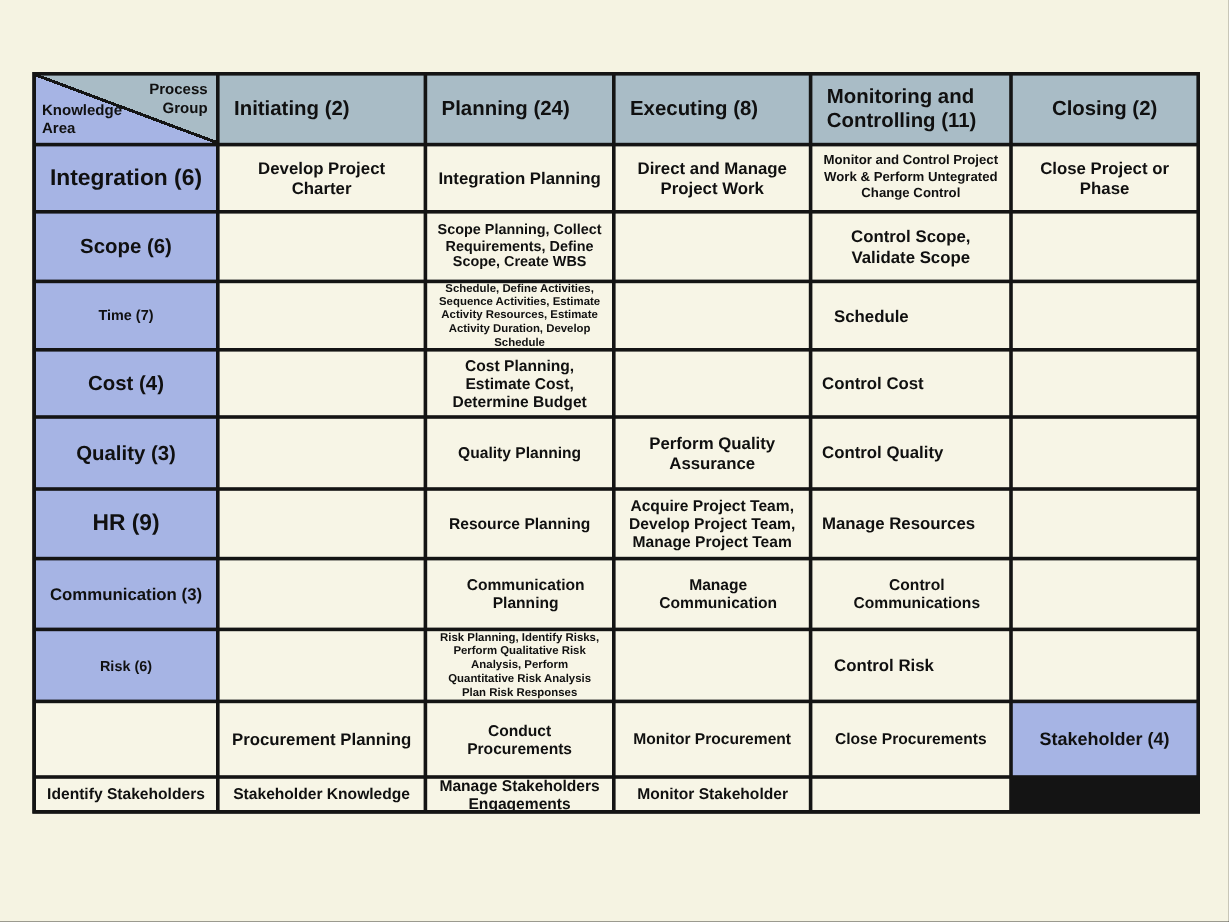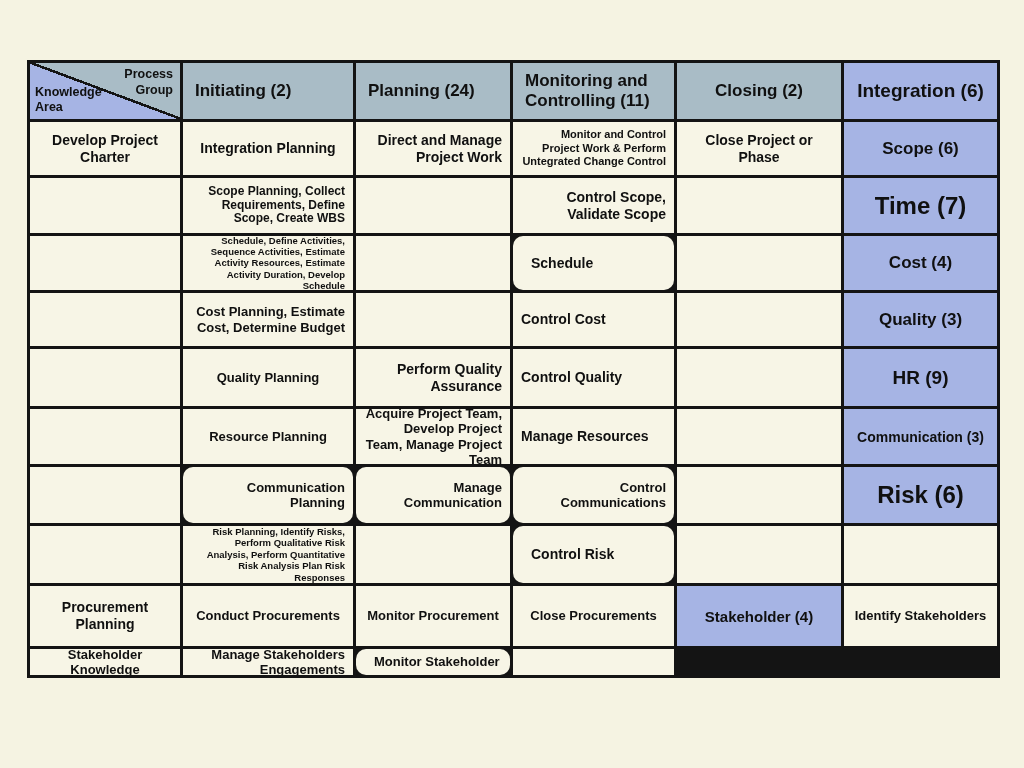--- a/index.html
+++ b/index.html
@@ -62,43 +62,44 @@
     font-size:17px;
   }
   .cell{
     background:var(--cell-bg);
     display:flex;align-items:center;justify-content:center;
     text-align:center;
     padding:2px 8px;
     font-size:13px;line-height:1.18;
     overflow:hidden;
   }
-  .cell.al{justify-content:flex-start;text-align:right;}
-  .ind{padding-left:18px;border-radius:10px;}
+  .cell.al{justify-content:flex-start;text-align:center;}
+  .ind{padding-left:18px;}
   .f9{font-size:9.5px;line-height:1.2;}
   .f11{font-size:11px;line-height:1.22;}
   .f12{font-size:12px;line-height:1.15;}
   .f13{font-size:13px;}
   .f14{font-size:14px;}
   .f15{font-size:15px;}
   .f17{font-size:17px;}
-  .f18{font-size:24px;}
+  .f18{font-size:12px;}
   .f19{font-size:19px;}
 </style>
 </head>
 <body>
 
 <div class="matrix">
 
   <div class="corner">
     <span class="pg">Process Group</span>
     <span class="ka">Knowledge Area</span>
   </div>
   <div class="hd">Initiating (2)</div>
   <div class="hd">Planning (24)</div>
+  <div class="hd">Executing (8)</div>
   <div class="hd">Monitoring and Controlling (11)</div>
   <div class="hd ctr">Closing (2)</div>
 
   <div class="area f19">Integration (6)</div>
   <div class="cell f14">Develop Project Charter</div>
   <div class="cell f14">Integration Planning</div>
   <div class="cell al f14">Direct and Manage Project Work</div>
   <div class="cell al f11">Monitor and Control Project Work &amp; Perform Untegrated Change Control</div>
   <div class="cell f14">Close Project or Phase</div>
 

